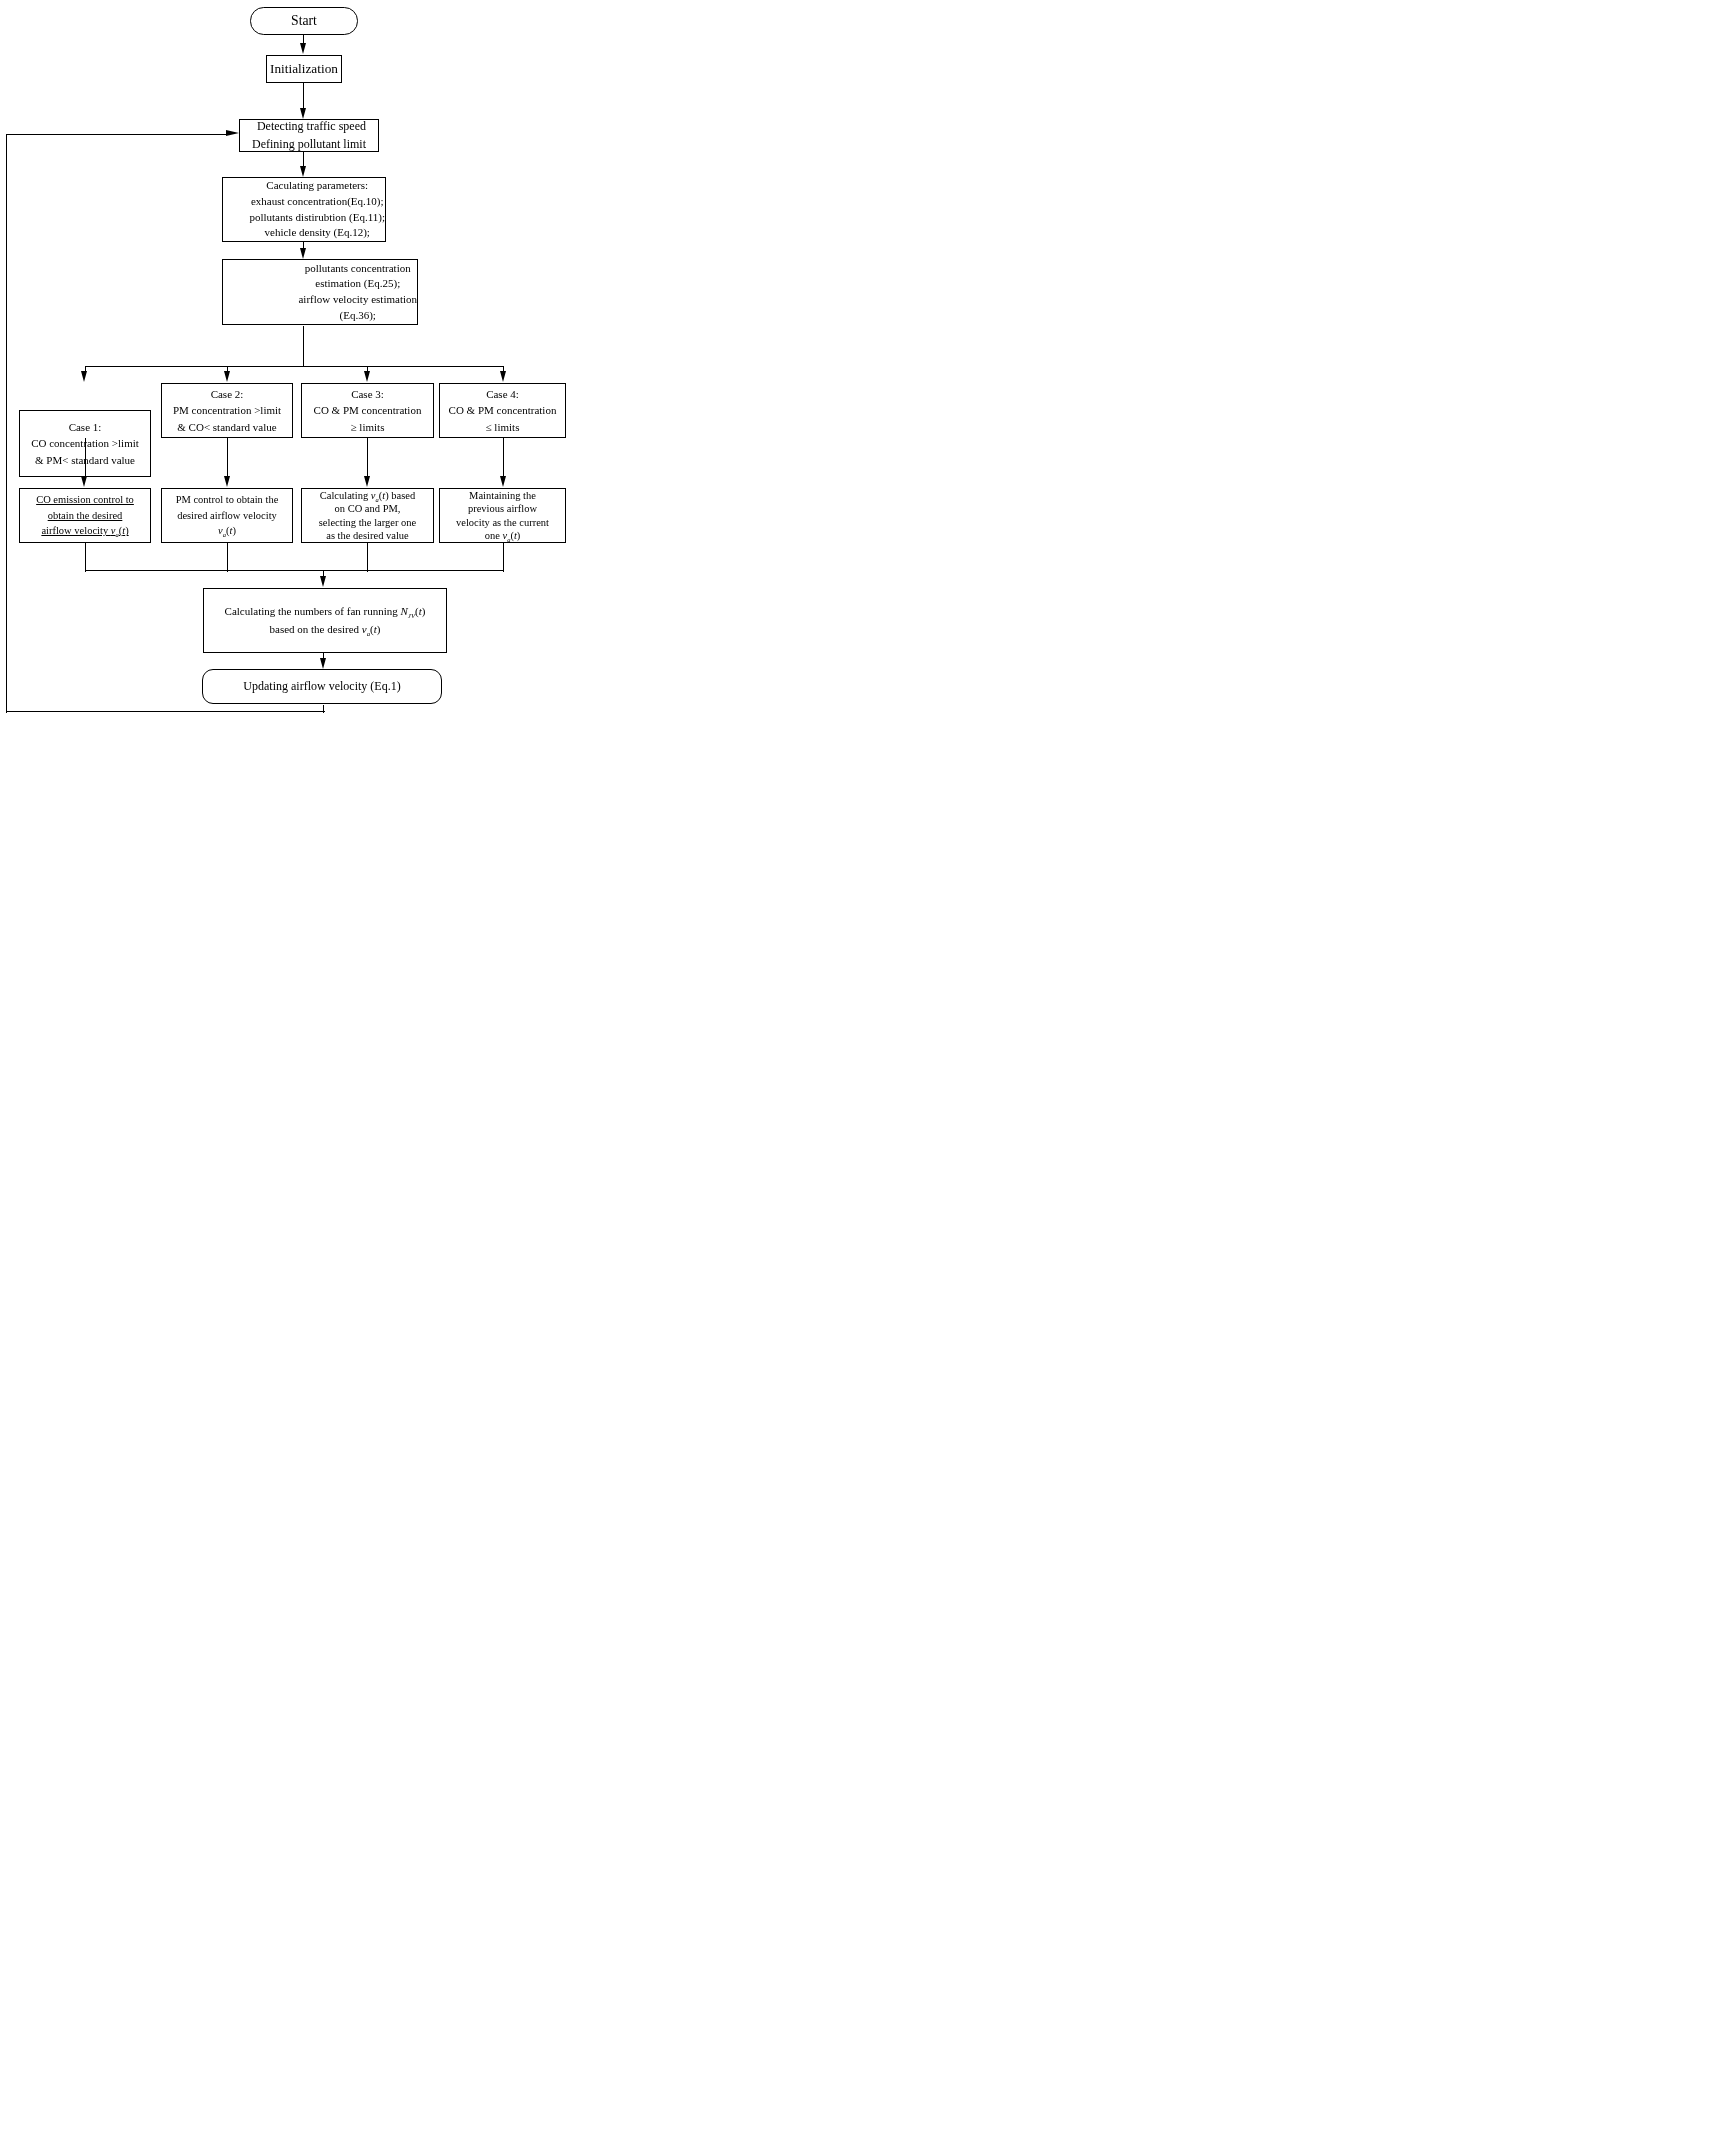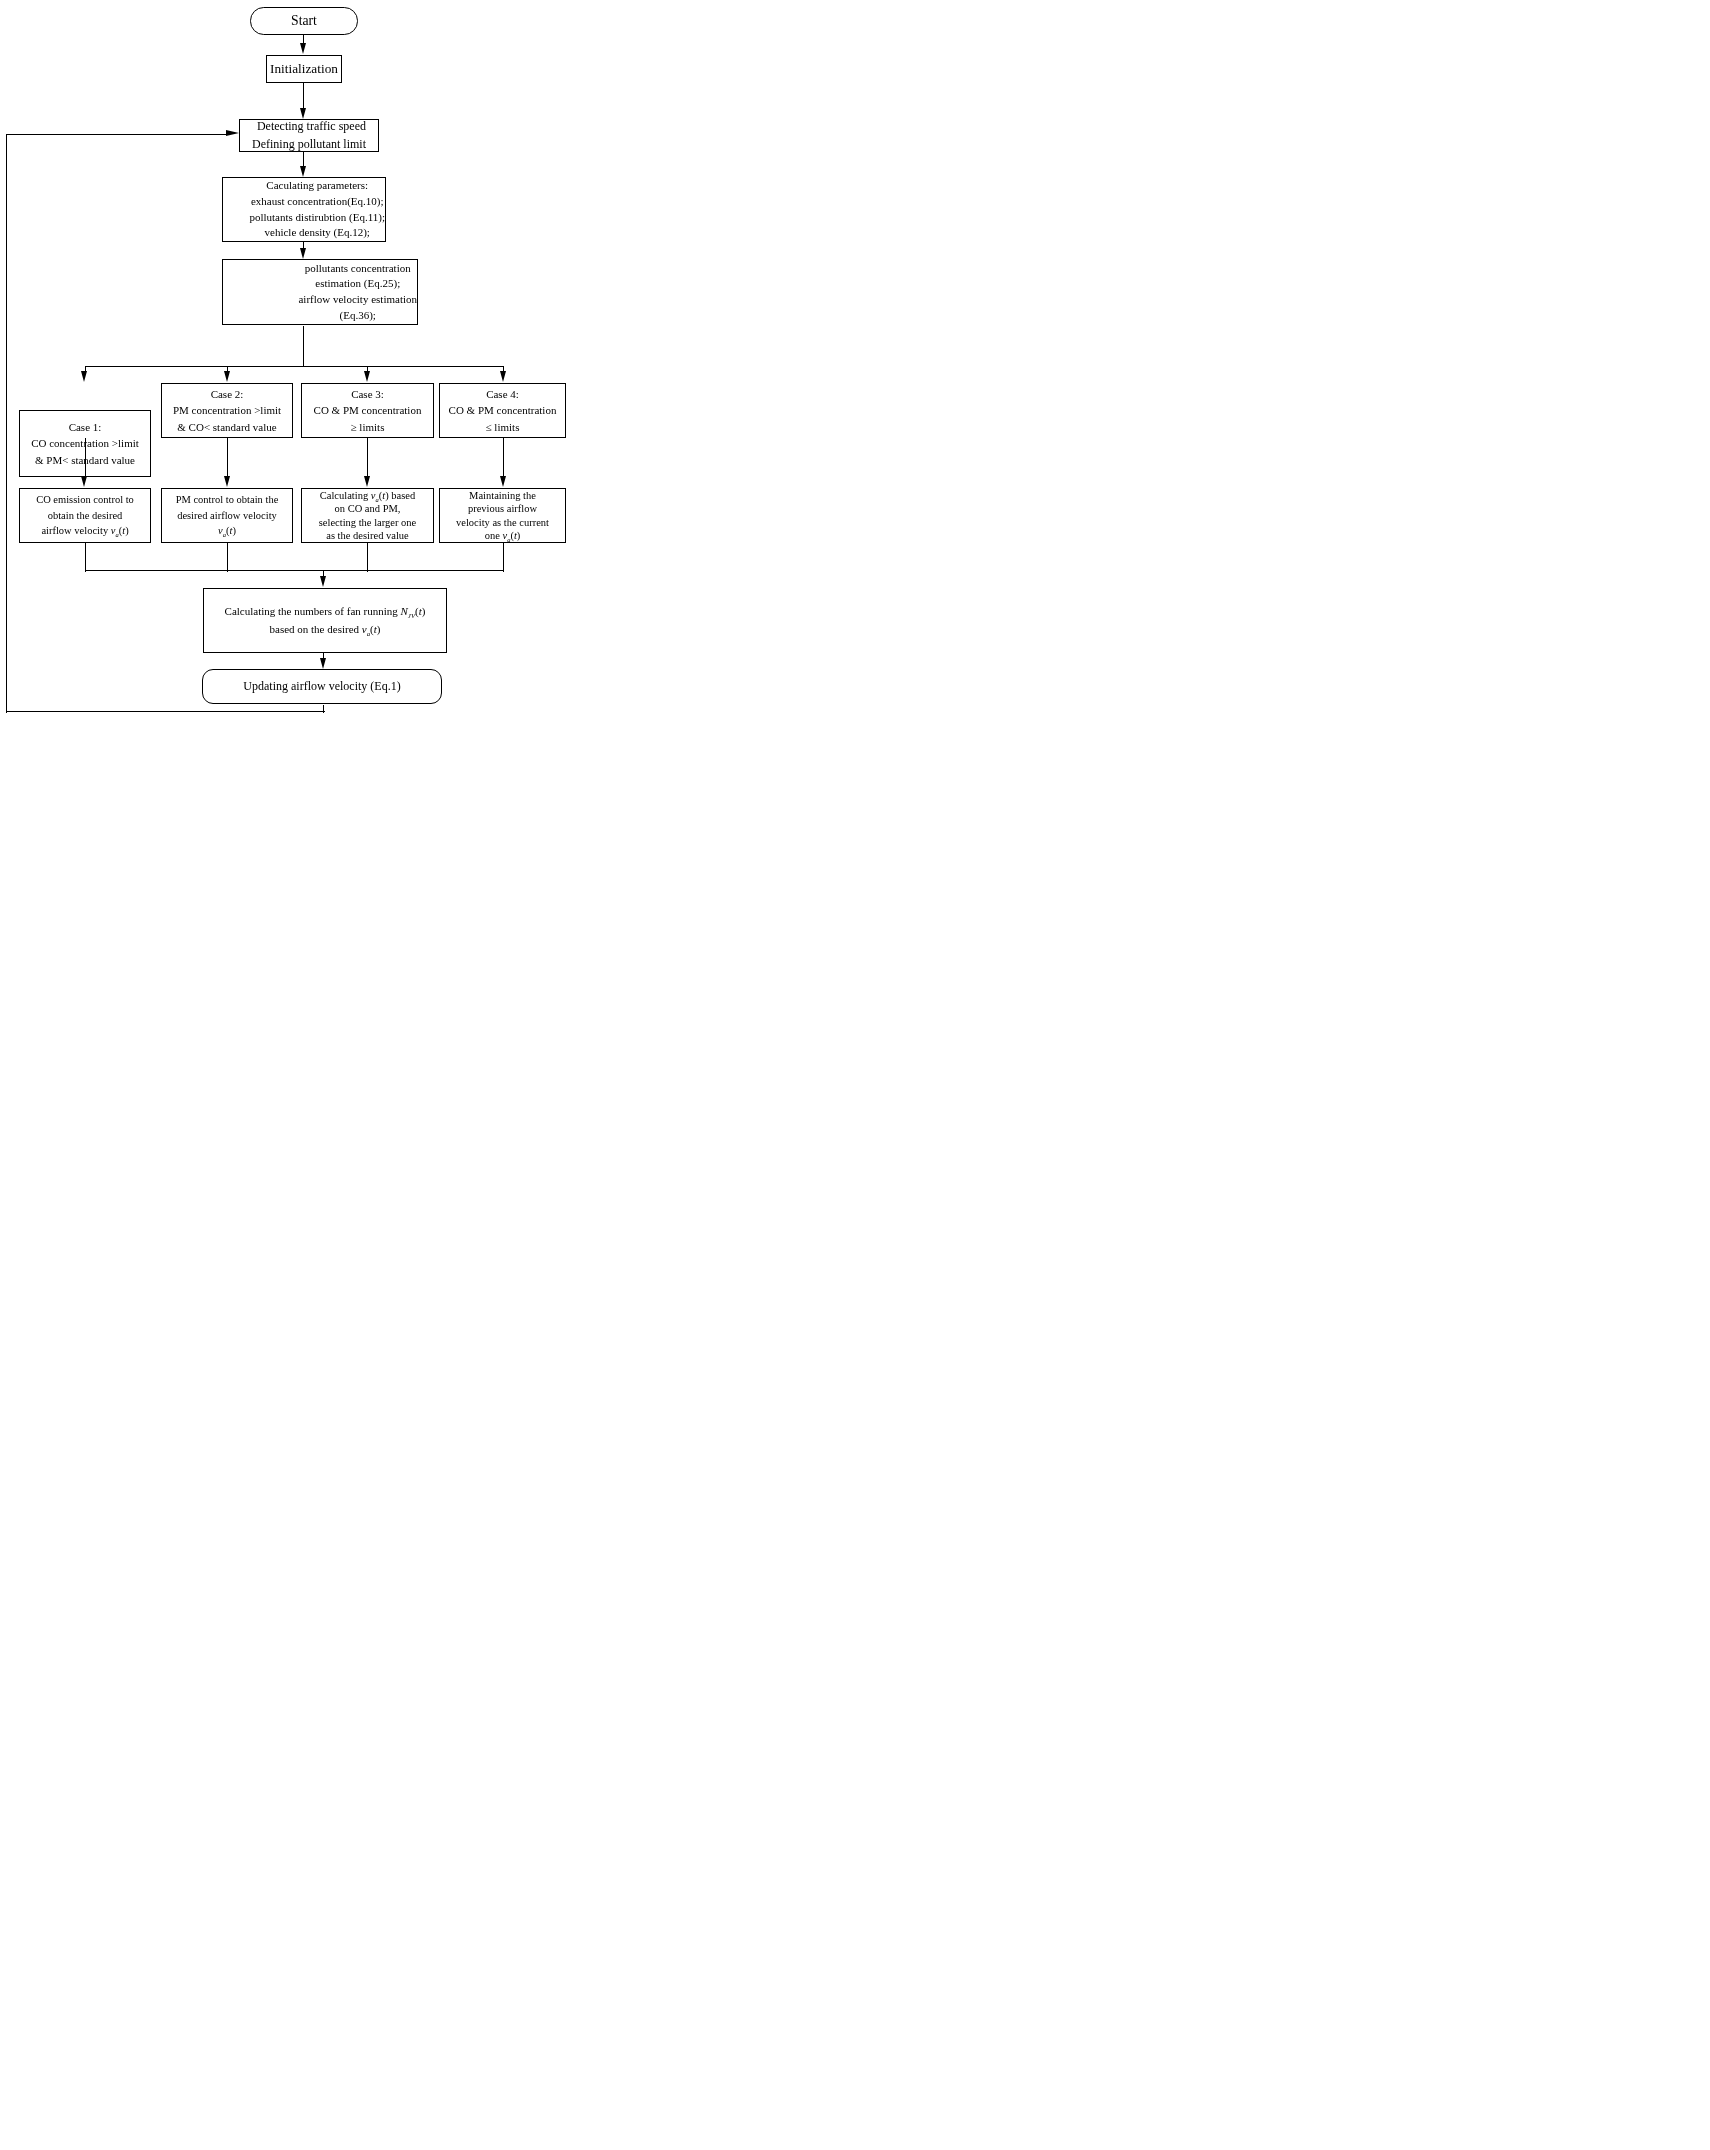--- a/index.html
+++ b/index.html
@@ -77,21 +77,21 @@
   <div class="node case" style="left:161px;top:383px;width:132px;height:55px;">
     <span>Case 2:<br>PM concentration &gt;limit<br>&amp; CO&lt; standard value</span>
   </div>
   <div class="node case" style="left:301px;top:383px;width:133px;height:55px;">
     <span>Case 3:<br>CO &amp; PM concentration<br>≥ limits</span>
   </div>
   <div class="node case" style="left:439px;top:383px;width:127px;height:55px;">
     <span>Case 4:<br>CO &amp; PM concentration<br>≤ limits</span>
   </div>
 
-  <div class="node act3l" style="left:19px;top:488px;width:132px;height:55px;">
+  <div class="node act3l" style="left:19px;top:488px;width:132px;height:55px;text-decoration:underline;">
     <span>CO emission control to<br>obtain the desired<br>airflow velocity <i>v</i><sub><i>a</i></sub>(<i>t</i>)</span>
   </div>
   <div class="node act3l" style="left:161px;top:488px;width:132px;height:55px;">
     <span>PM control to obtain the<br>desired airflow velocity<br><i>v</i><sub><i>a</i></sub>(<i>t</i>)</span>
   </div>
   <div class="node act4l" style="left:301px;top:488px;width:133px;height:55px;">
     <span>Calculating <i>v</i><sub><i>a</i></sub>(<i>t</i>) based<br>on CO and PM,<br>selecting the larger one<br>as the desired value</span>
   </div>
   <div class="node act4l" style="left:439px;top:488px;width:127px;height:55px;">
     <span>Maintaining the<br>previous airflow<br>velocity as the current<br>one <i>v</i><sub><i>a</i></sub>(<i>t</i>)</span>

